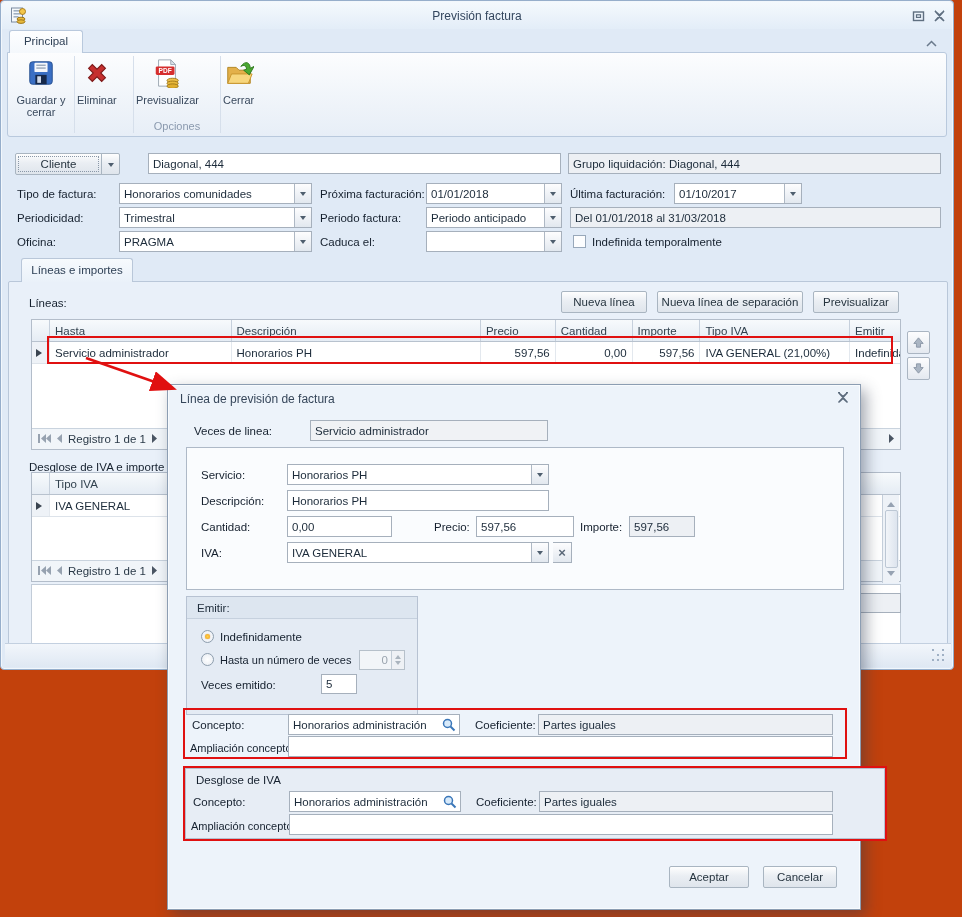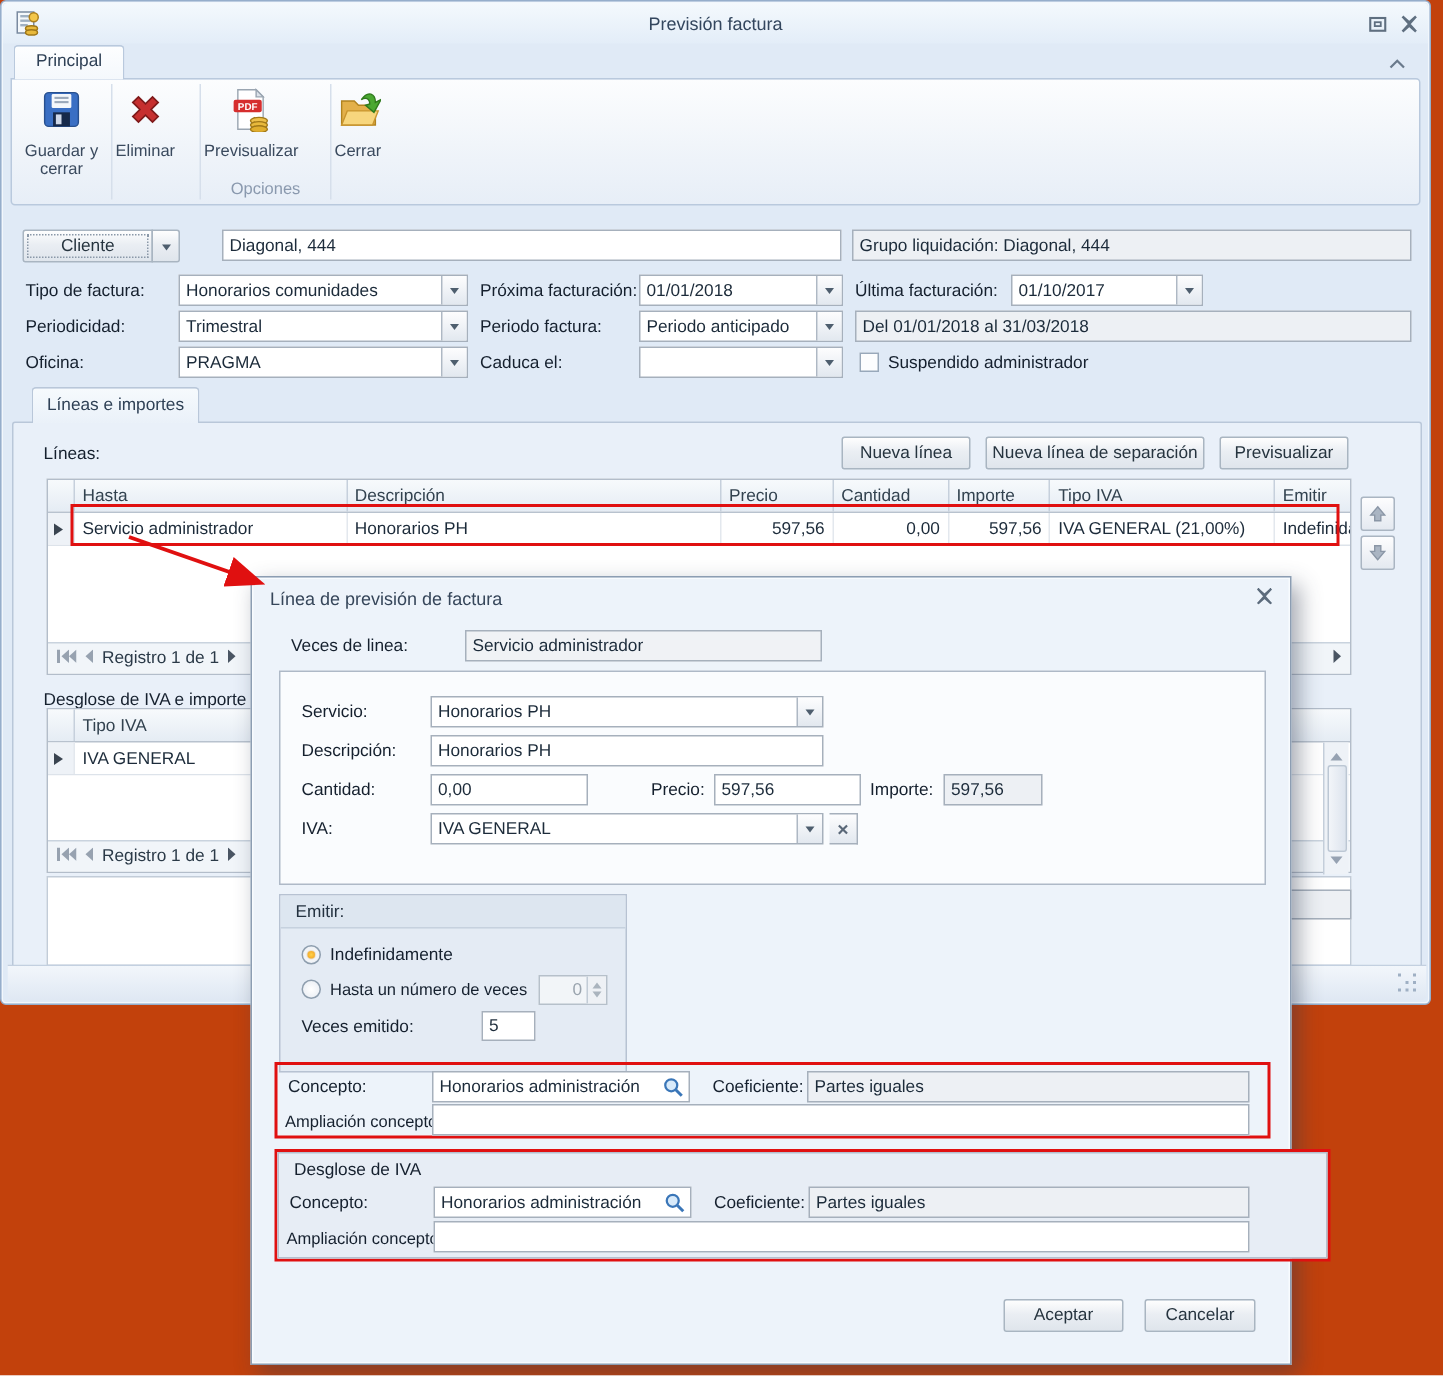--- a/index.html
+++ b/index.html
@@ -281,21 +281,21 @@
         </div>
       </div>
     <div class="lbl" style="left:319px;top:230px">Caduca el:</div>
     <div class="combo" style="left:425px;top:230px;width:136px">
         <div class="cval"></div>
         <div class="dd">
           <span class="tri"></span>
         </div>
       </div>
     <div class="cb" style="left:572px;top:234px"></div>
-    <div class="lbl" style="left:591px;top:230px">Suspendido administrador</div>
+    <div class="lbl" style="left:591px;top:230px">Indefinida temporalmente</div>
 
     <div class="tab-lineas">Líneas e importes</div>
     <div class="panel"></div>
 
     <div class="lbl" style="left:28px;top:291px">Líneas:</div>
     <div class="btn" style="left:560px;top:290px;width:86px">Nueva línea</div>
     <div class="btn" style="left:656px;top:290px;width:146px">Nueva línea de separación</div>
     <div class="btn" style="left:812px;top:290px;width:86px">Previsualizar</div>
 
     <div class="grid" style="left:30px;top:318px;width:870px;height:131px">

